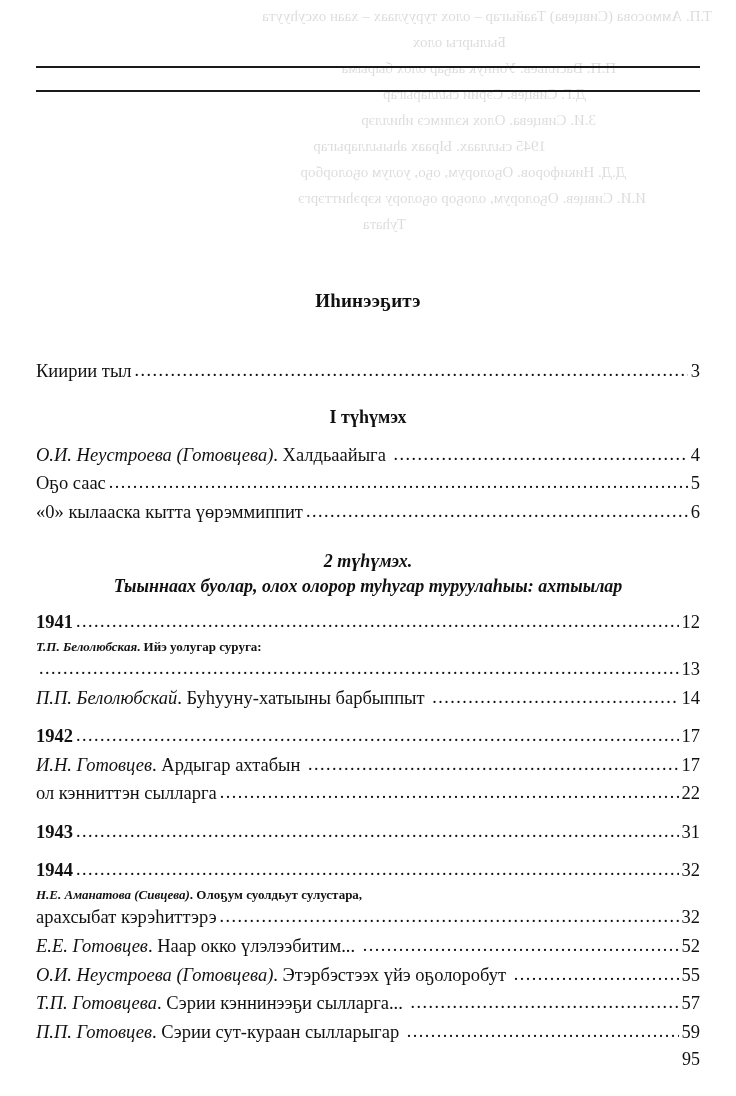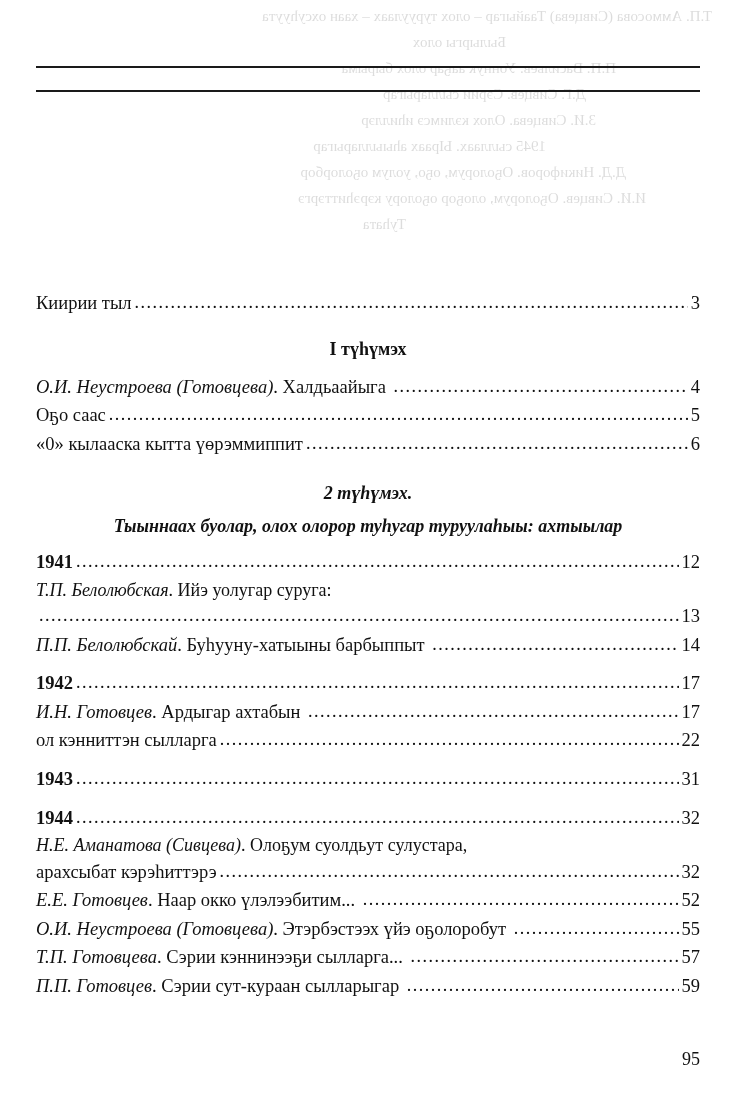--- a/index.html
+++ b/index.html
@@ -72,21 +72,21 @@
     margin: 22px 0 14px 0;
   }
   .section-head.two-line {
     margin: 26px 0 12px 0;
     font-style: italic;
   }
   .section-head .sub {
     display: block;
     font-size: 18px;
     font-weight: bold;
-    margin-top: 12px;
+    margin-top: 4px;
   }
 
   .entry {
     display: flex;
     align-items: baseline;
     font-size: 18.5px;
     line-height: 1.42;
     margin: 0 0 2px 0;
   }
   .entry .etext {
@@ -102,23 +102,24 @@
     font-size: 18px;
     color: #111;
     transform: translateY(-1px);
   }
   .entry .pageno {
     flex: 0 0 auto;
     white-space: pre;
   }
 
   .wrapline {
-    font-size: 18px;
+    font-size: 13px;
     line-height: 1.42;
     margin: 0;
+    font-weight: bold;
   }
 
   .it { font-style: italic; }
   .bd { font-weight: bold; }
 
   .year-entry {
     margin-top: 12px;
     font-family: Liberation Serif, serif;
   }
   .year-entry .etext { font-weight: bold; }
@@ -145,20 +146,21 @@
     <div class="bline" style="left:110px; top:164px;">Д.Д. Никифоров. Оҕолорум, оҕо, уолум оҕолорбор</div>
     <div class="bline" style="left:90px; top:190px;">И.И. Сивцев. Оҕолорум, олоҕор оҕолору кэрэһиттэргэ</div>
     <div class="bline" style="left:330px; top:216px;">Туһата</div>
   </div>
 
   <div class="rule r1"></div>
   <div class="rule r2"></div>
 
   <div class="content">
 
+    <h1 class="doc-title">Иһинээҕитэ</h1>
 
     <div class="entry">
       <span class="etext">Киирии тыл</span>
       <span class="dots">.................................................................................................................</span>
       <span class="pageno">3</span>
     </div>
 
     <div class="section-head">I түһүмэх</div>
 
     <div class="entry">

